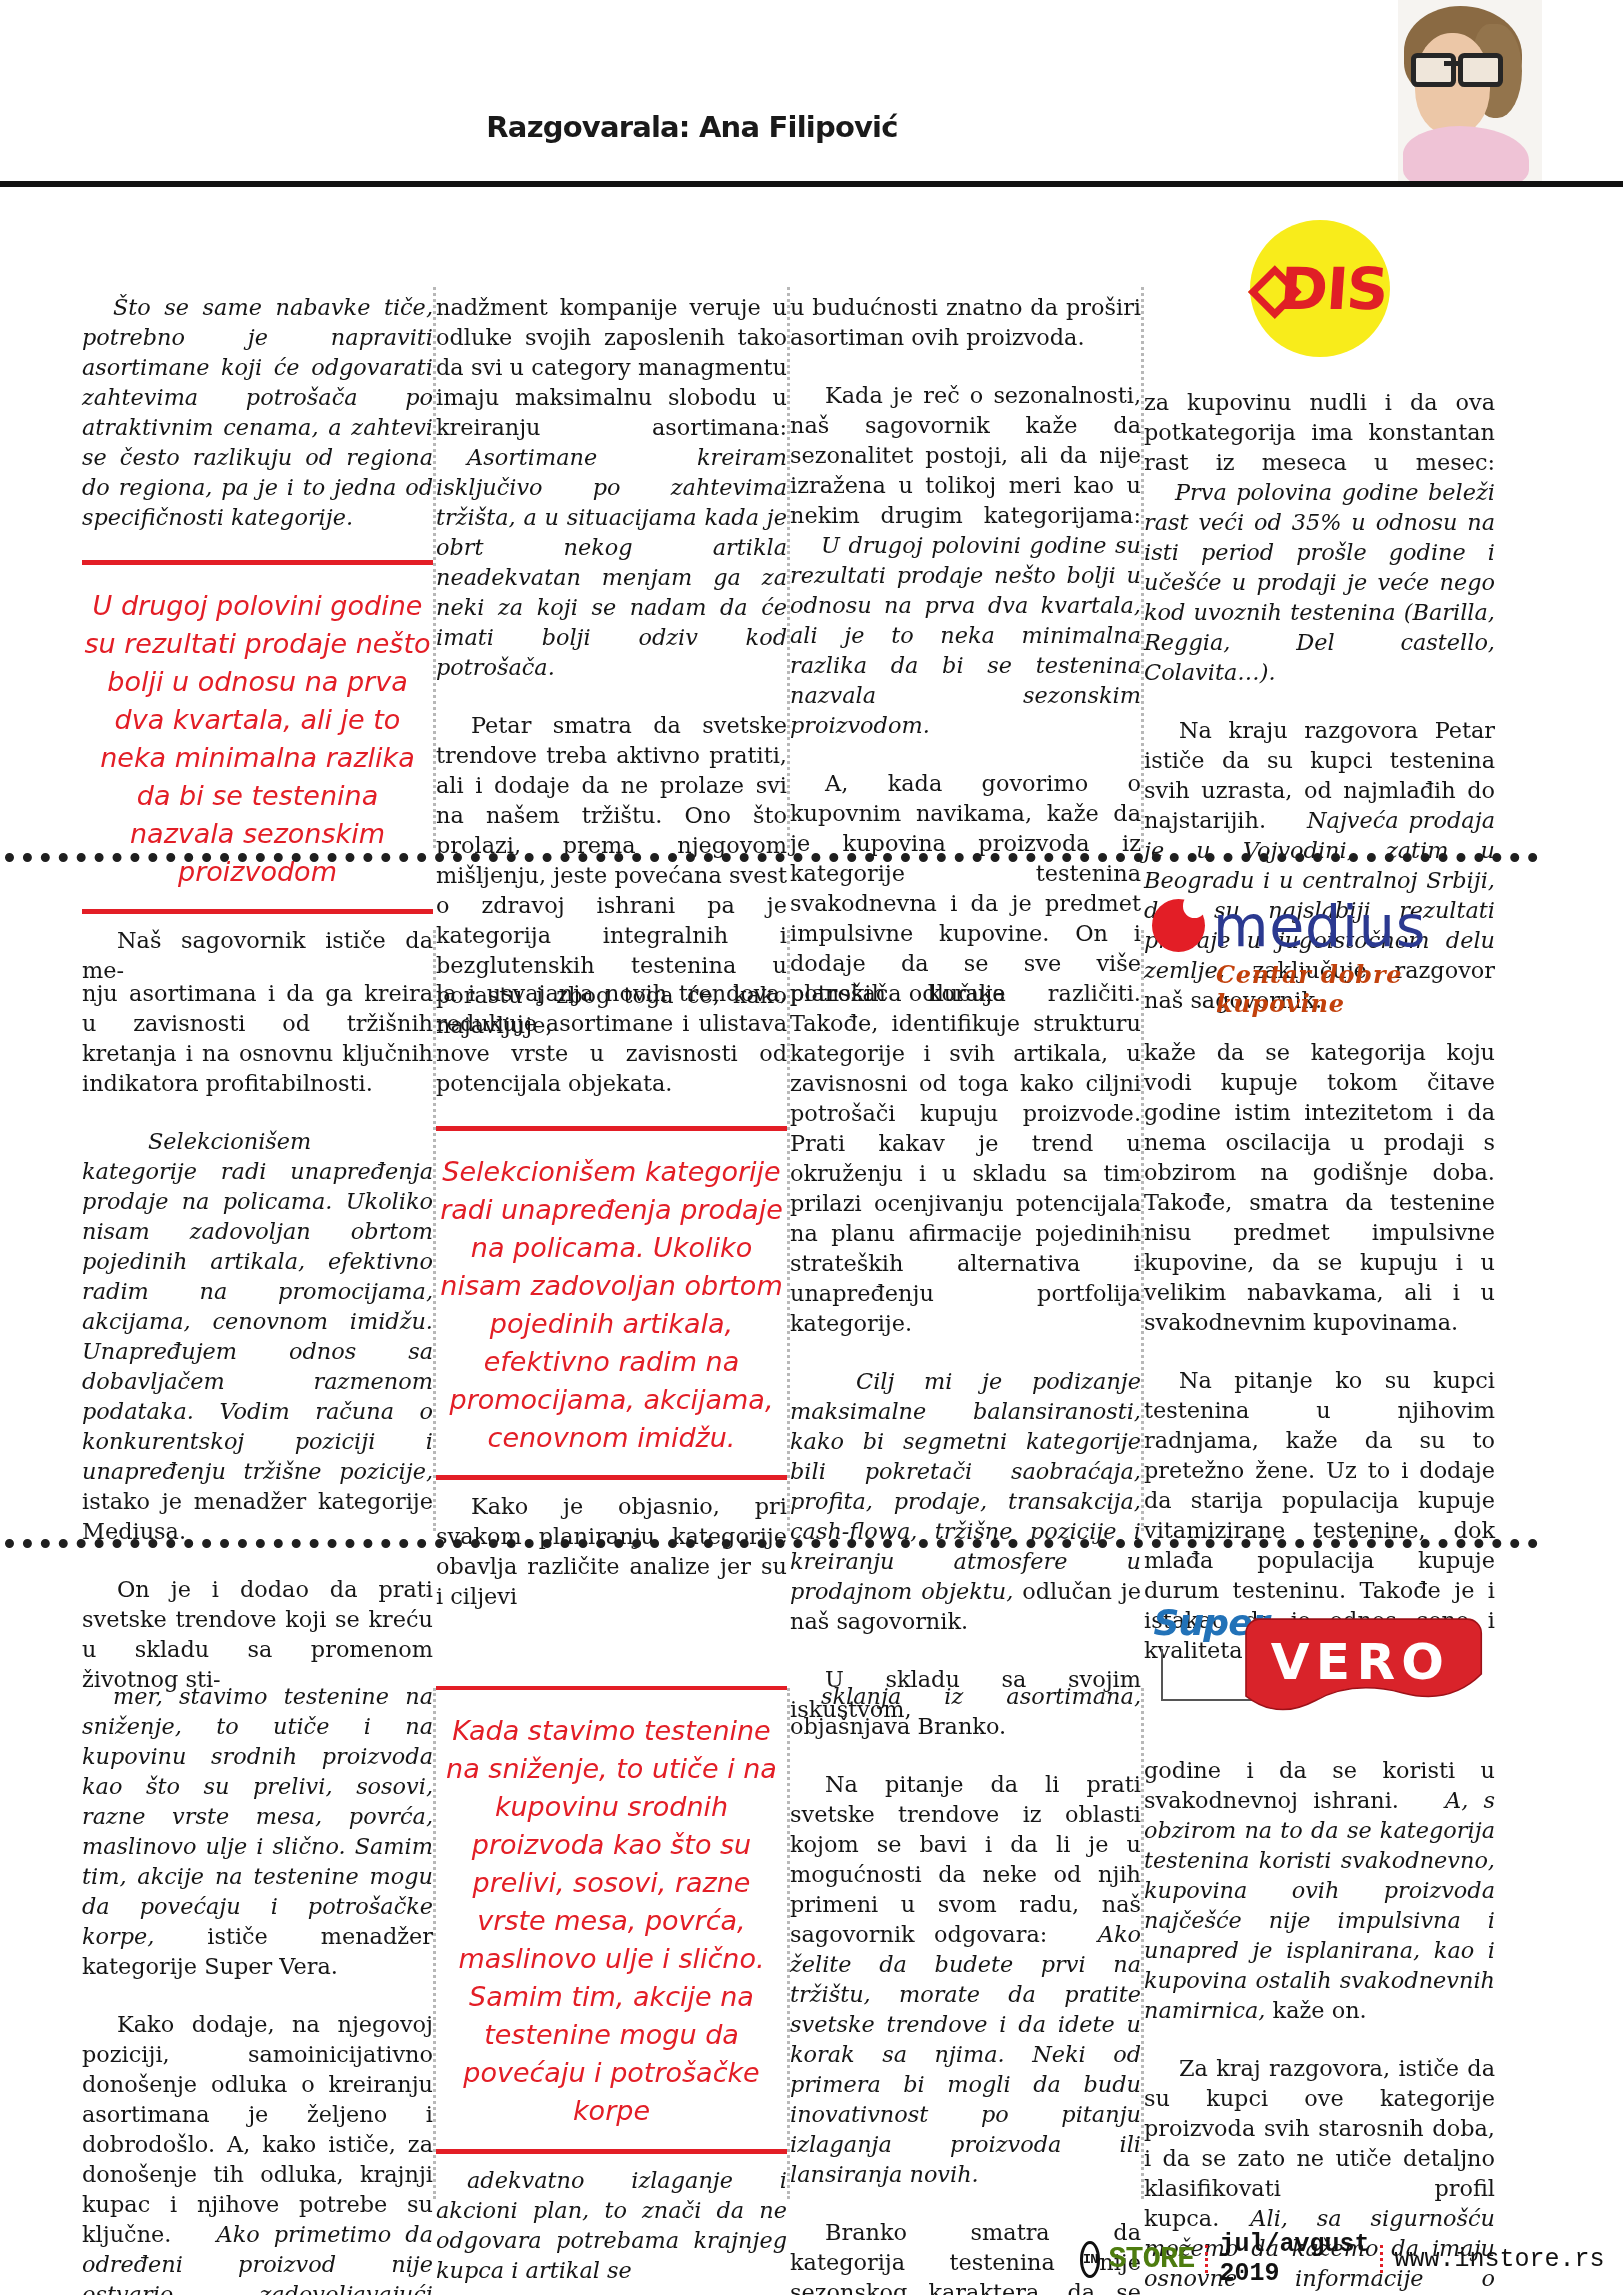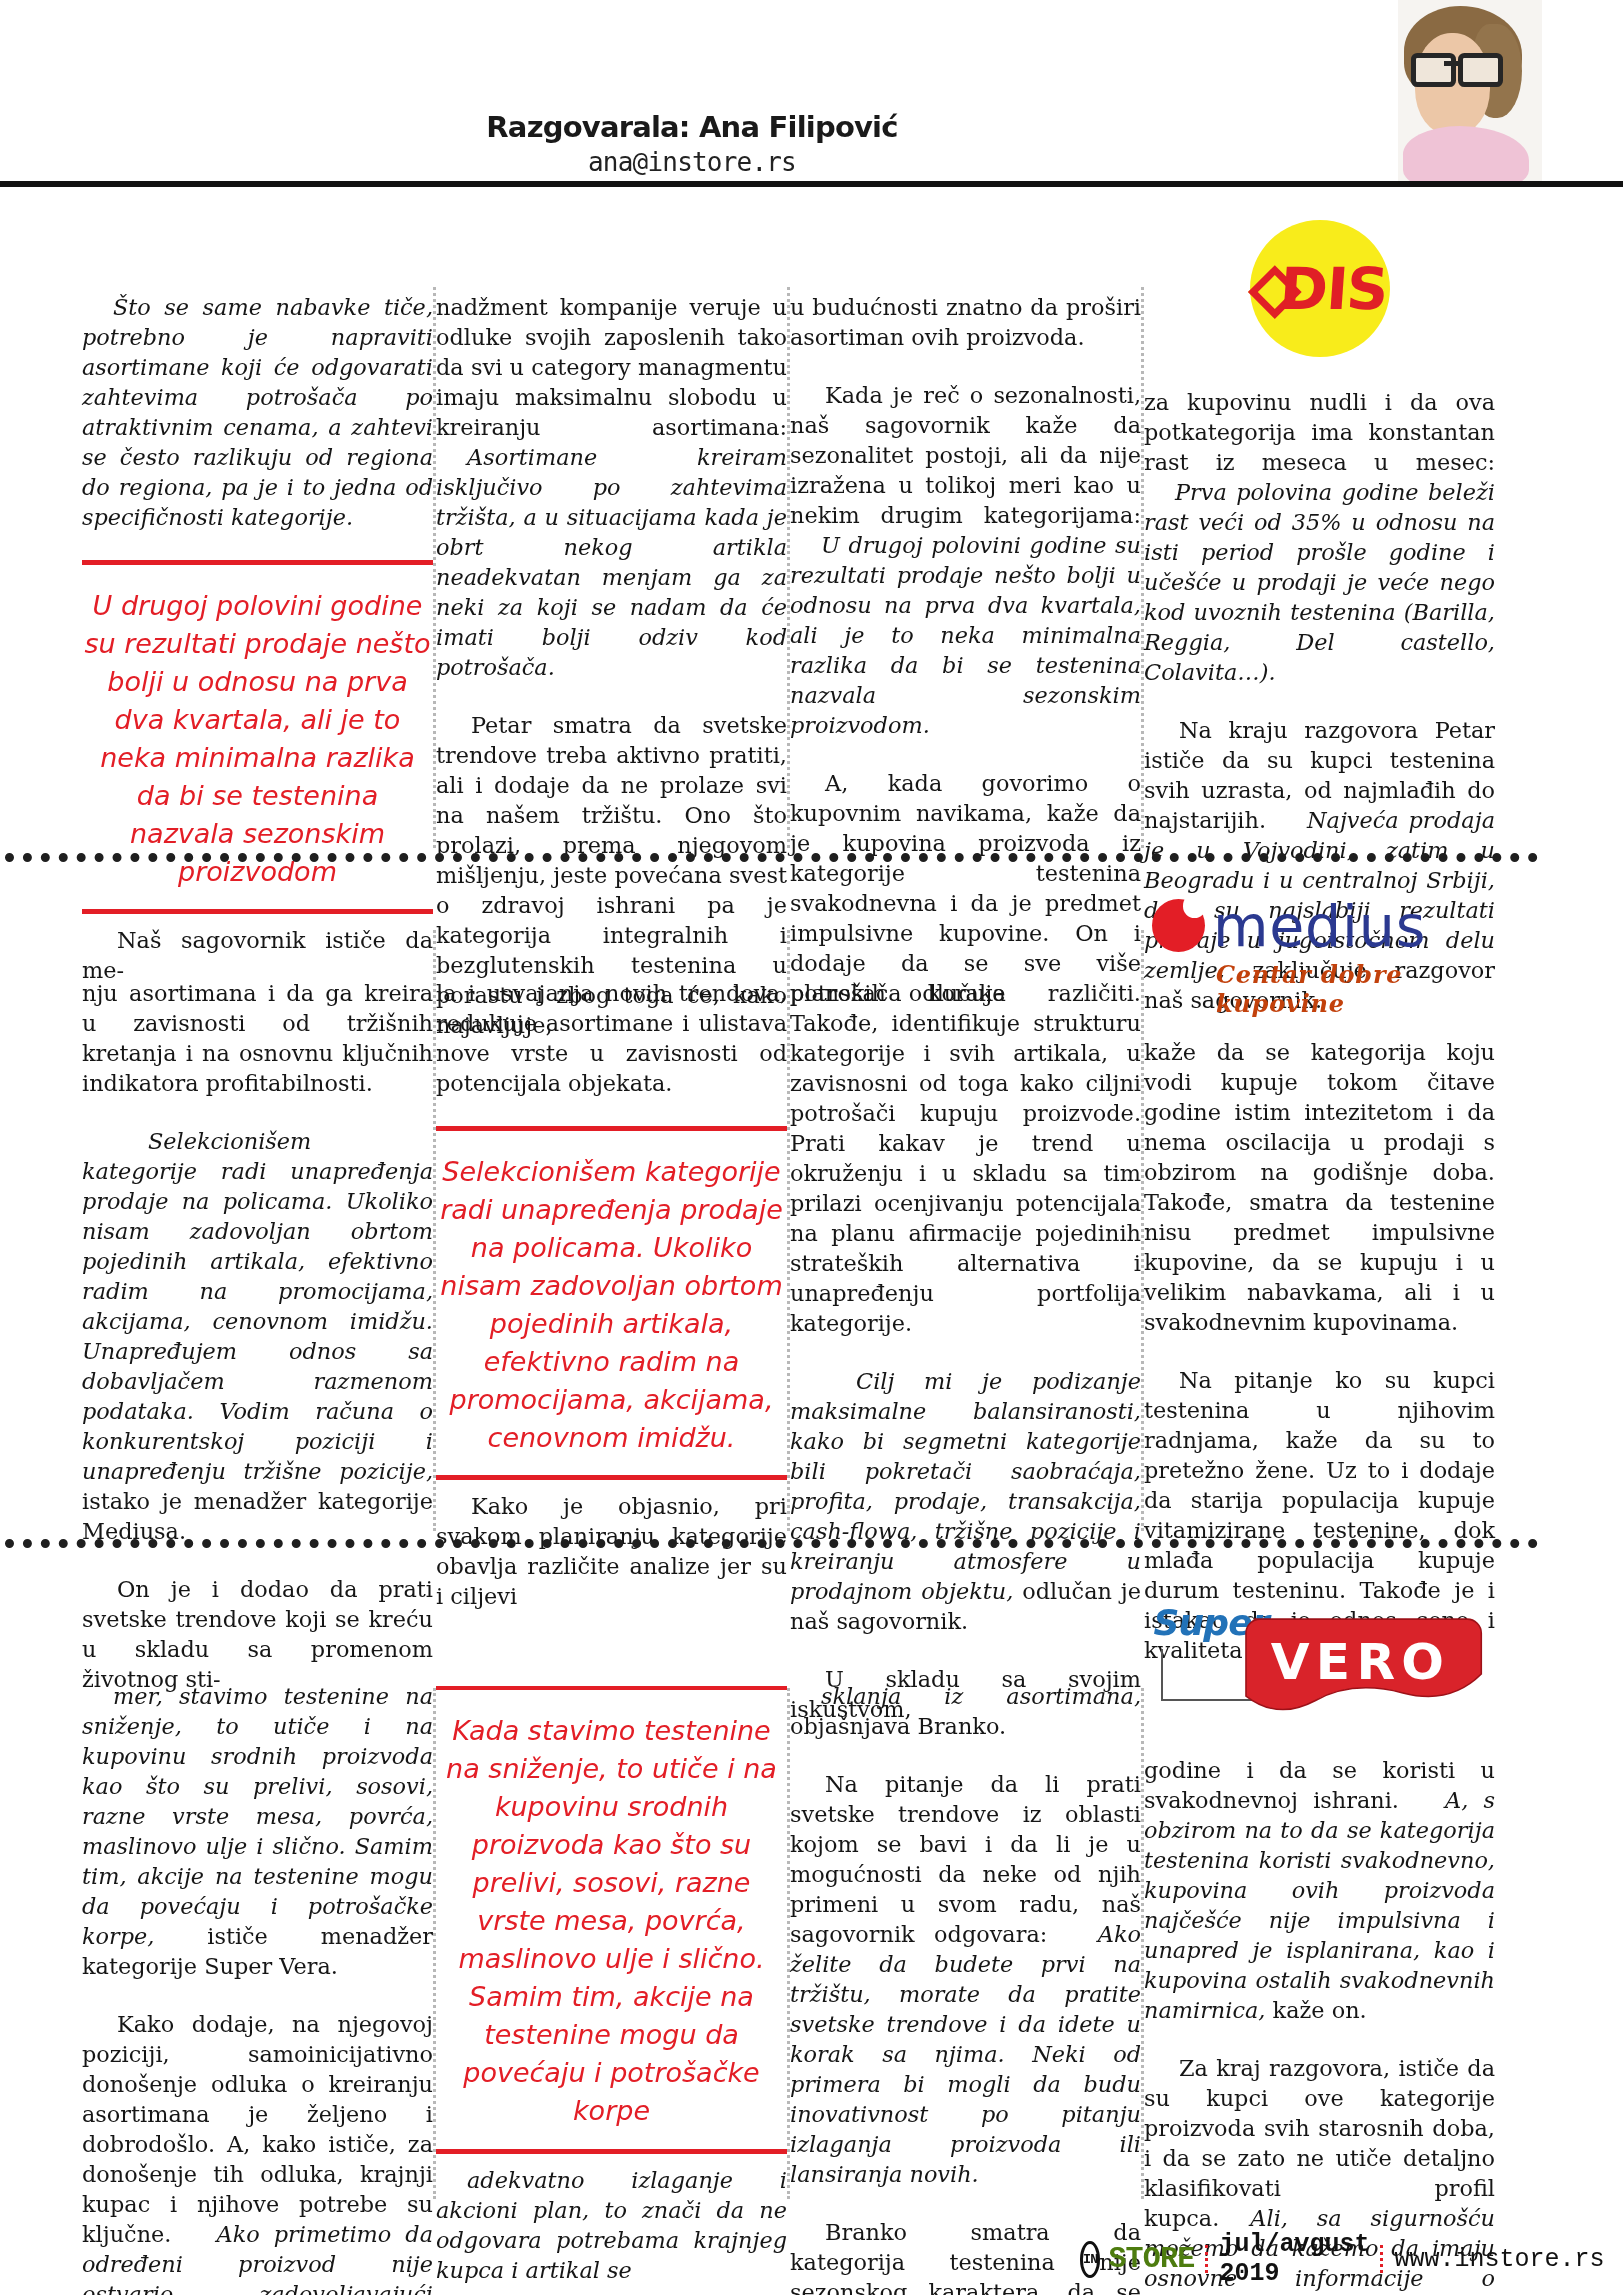--- a/index.html
+++ b/index.html
@@ -67,21 +67,20 @@
   .rsep{height:28px;border-left:3.9px dotted #e31e26;margin:0 11px;}
   .issue{font-weight:bold;font-size:25px;color:#111;}
   .site{font-size:25px;color:#111;}
   .pageno{font-weight:bold;font-size:35px;color:#0d0d0d;margin-left:50px;letter-spacing:-1.6px;}
 </style>
 </head>
 <body>
 
 <div class="hdr">
   <div class="byline">Razgovarala: Ana Filipović</div>
-  <div class="email">ana@instore.rs</div>
 </div>
 <div class="photo">
   <div class="hair"></div>
   <div class="hair2"></div>
   <div class="face"></div>
   <div class="lens l1"></div>
   <div class="lens l2"></div>
   <div class="bridge"></div>
   <div class="scarf"></div>
 </div>

